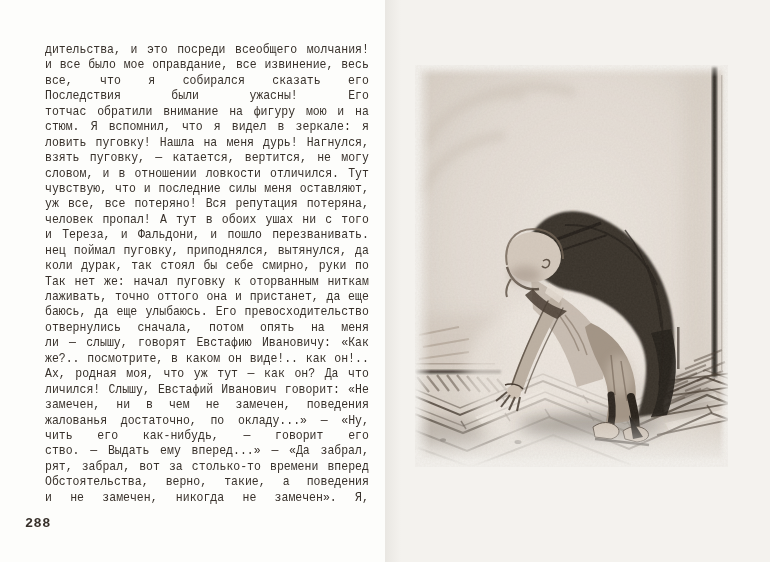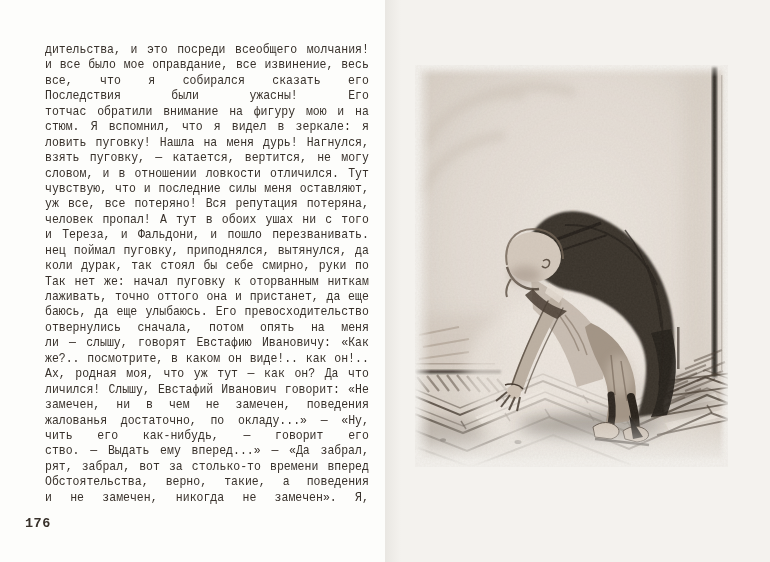--- a/index.html
+++ b/index.html
@@ -49,21 +49,21 @@
         <div class="line">Ах, родная моя, что уж тут — как он? Да что он? от-</div>
         <div class="line">личился! Слышу, Евстафий Иванович говорит: «Не</div>
         <div class="line">замечен, ни в чем не замечен, поведения примерного,</div>
         <div class="line">жалованья достаточно, по окладу...» — «Ну, облег-</div>
         <div class="line">чить его как-нибудь, — говорит его превосходитель-</div>
         <div class="line">ство. — Выдать ему вперед...» — «Да забрал, гово-</div>
         <div class="line">рят, забрал, вот за столько-то времени вперед забрал.</div>
         <div class="line">Обстоятельства, верно, такие, а поведения хорошего</div>
         <div class="line">и не замечен, никогда не замечен». Я, ангельчик мой,</div>
       </div>
-    <div class="pageno">176</div>
+    <div class="pageno">288</div>
   </div>
 
   <div class="page-right">
     <div class="spine-shadow"></div>
 
     <svg class="illus" viewBox="0 0 313 402" role="img" aria-label="Charcoal illustration: a hunched bald man in a long dark coat bends low, reaching down for a button on a herringbone parquet floor beside a dark door frame">
       <defs>
         <radialGradient id="washGrad" cx="55%" cy="45%" r="75%">
           <stop offset="0%" stop-color="#ece6df"></stop>
           <stop offset="55%" stop-color="#e4ddd5"></stop>

